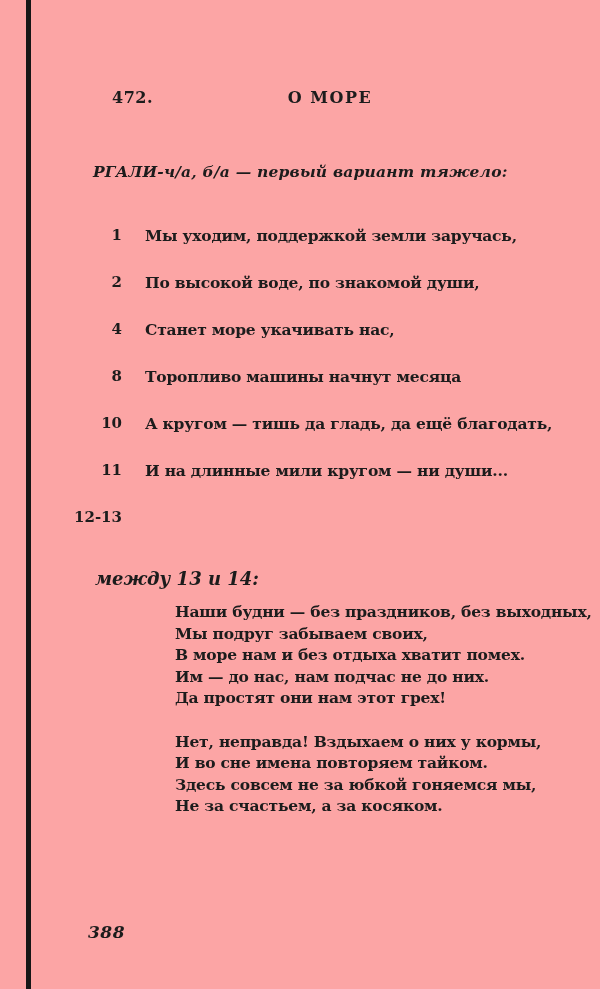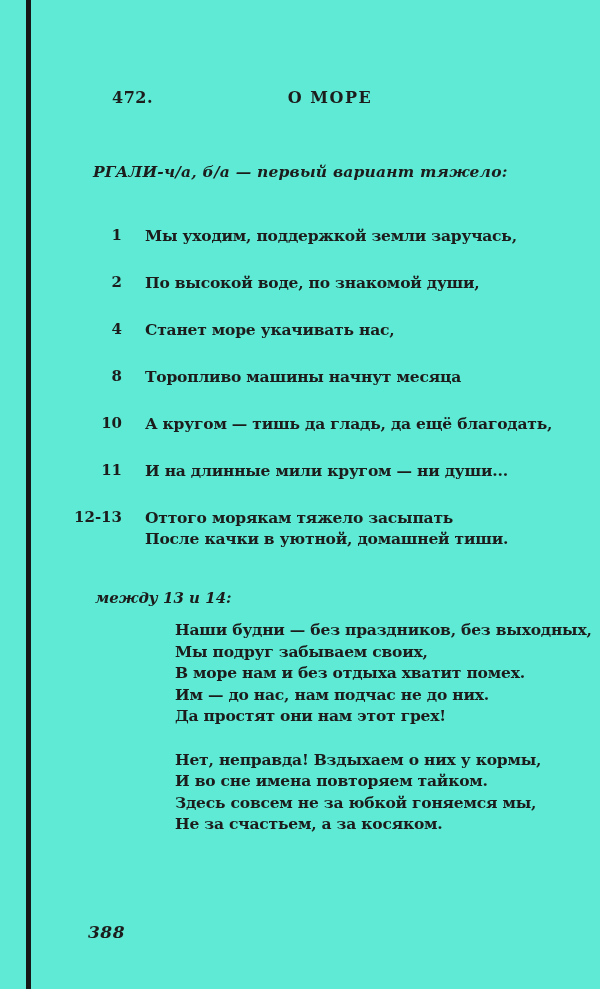--- a/index.html
+++ b/index.html
@@ -1,20 +1,20 @@
 <!DOCTYPE html>
 <html><head>
 <meta charset="utf-8">
 <style>
   html,body{margin:0;padding:0;background:#e9e9e6;}
   .page{
     position:relative;
     width:600px;height:989px;
     margin:0 auto;
-    background:#5eead4;
+    background:#fca5a5;
     font-family:"DejaVu Serif","Liberation Serif",serif;
     color:#1c1c1c;
     overflow:hidden;
   }
   .scan-line{
     position:absolute;left:26px;top:0;width:5px;height:989px;
     background:#161616;
   }
   .content{position:absolute;left:0;top:0;width:600px;}
   .header{position:relative;height:22px;margin-top:88px;}
@@ -38,21 +38,21 @@
     font-weight:bold;font-size:15px;line-height:21px;
   }
   .vrow .txt{
     margin-left:23px;
     font-weight:bold;font-size:15.5px;line-height:21px;
     letter-spacing:-.2px;
   }
   .vrow.pair{margin-bottom:0;}
   .between-note{
     margin:40px 0 0 95px;
-    font-weight:bold;font-style:italic;font-size:15px;
+    font-weight:bold;font-style:italic;font-size:18px;
   }
   .stanza{margin-left:175px;font-weight:bold;font-size:15.5px;
     line-height:21.5px;letter-spacing:-.2px;}
   .stanza1{margin-top:12px;}
   .stanza2{margin-top:22px;}
   .stanza div{white-space:nowrap;}
   .footer-num{
     position:absolute;left:88px;top:922px;
     font-weight:bold;font-style:italic;font-size:17px;
     letter-spacing:.5px;
@@ -100,24 +100,20 @@
         <span class="txt">А кругом — тишь да гладь, да ещё благодать,</span>
       </div>
 
       <div class="vrow">
         <span class="num">11</span>
         <span class="txt">И на длинные мили кругом — ни души...</span>
       </div>
 
       <div class="vrow pair">
         <span class="num">12-13</span>
-        <span class="txt">
-          <span>Оттого морякам тяжело засыпать</span><br>
-          <span>После качки в уютной, домашней тиши.</span>
-        </span>
       </div>
 
     </div>
 
     <div class="between-note">между 13 и 14:</div>
 
     <div class="stanza stanza1">
       <div>Наши будни — без праздников, без выходных,</div>
       <div>Мы подруг забываем своих,</div>
       <div>В море нам и без отдыха хватит помех.</div>

